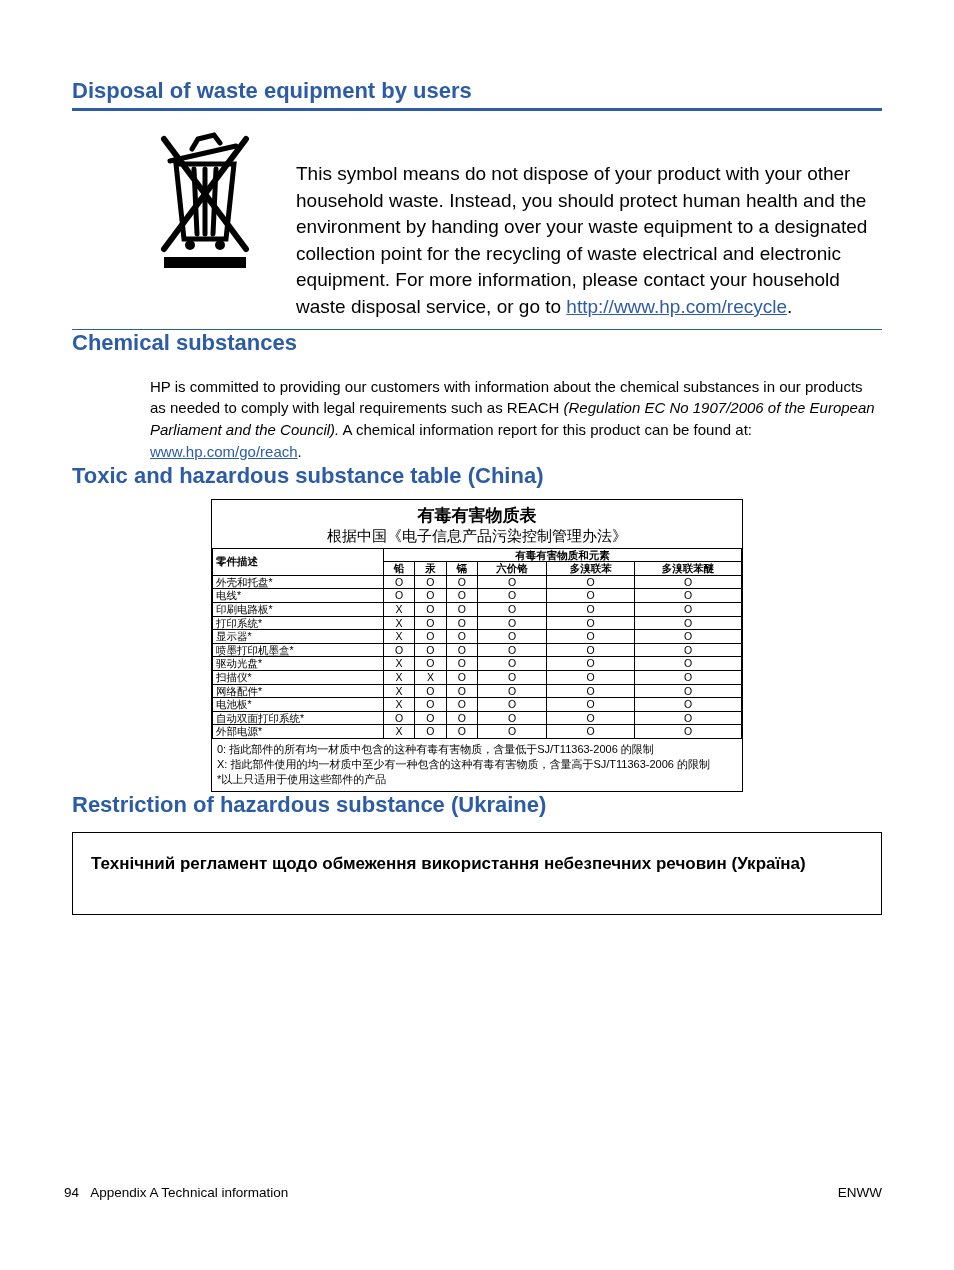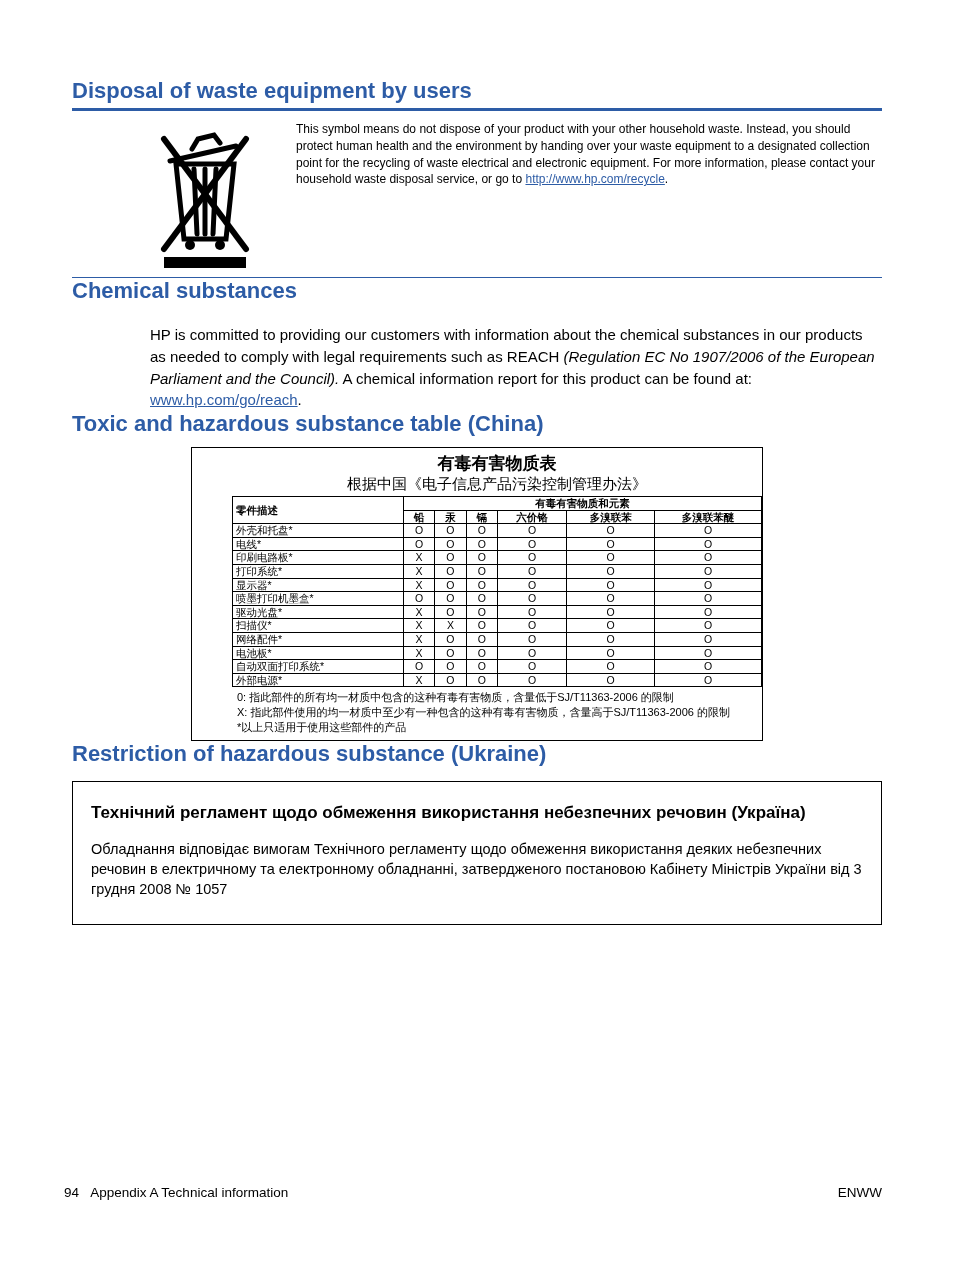--- a/index.html
+++ b/index.html
@@ -32,43 +32,43 @@
     gap: 36px;
     margin-bottom: 8px;
     padding-left: 78px;
   }
   .waste-icon {
     width: 110px;
     flex-shrink: 0;
   }
   .waste-icon svg { display: block; width: 100%; }
   .waste-text {
-    font-size: 12px;
+    font-size: 19px;
     line-height: 1.4;
     padding-top: 2px;
+    margin-top: 40px;
   }
   a.link { color: #2d5ca6; text-decoration: underline; }
   .thin-rule {
     border: none;
     border-top: 1.5px solid #2d5ca6;
     margin: 0 0 0 0;
   }
   .chem-block {
     padding-left: 78px;
     margin-top: 20px;
     font-size: 15px;
     line-height: 1.45;
   }
   .italic { font-style: italic; }
   .table-wrap {
     margin: 10px auto 0 auto;
     width: 530px;
     border: 1px solid #000;
     font-size: 11px;
-    padding-left: 40px;
   }
   .table-title {
     text-align: center;
     font-size: 17px;
     font-weight: bold;
     padding-top: 4px;
   }
   .table-sub {
     text-align: center;
     font-size: 15px;
@@ -292,21 +292,20 @@
     <div class="table-notes">
       <div>0: 指此部件的所有均一材质中包含的这种有毒有害物质，含量低于SJ/T11363-2006 的限制</div>
       <div>X: 指此部件使用的均一材质中至少有一种包含的这种有毒有害物质，含量高于SJ/T11363-2006 的限制</div>
       <div>*以上只适用于使用这些部件的产品</div>
     </div>
   </div>
 
   <h2 class="section gap-top-sm">Restriction of hazardous substance (Ukraine)</h2>
   <div class="ua-box">
     <div class="ua-title">Технічний регламент щодо обмеження використання небезпечних речовин (Україна)</div>
-    <div class="ua-body">Обладнання відповідає вимогам Технічного регламенту щодо обмеження використання деяких небезпечних речовин в електричному та електронному обладнанні, затвердженого постановою Кабінету Міністрів України від 3 грудня 2008 № 1057</div>
   </div>
 
   <div class="footer">
     <div>
       <span>94</span>&nbsp;&nbsp;&nbsp;<span>Appendix A   Technical information</span>
     </div>
     <div>ENWW</div>
   </div>
 
 </div>

